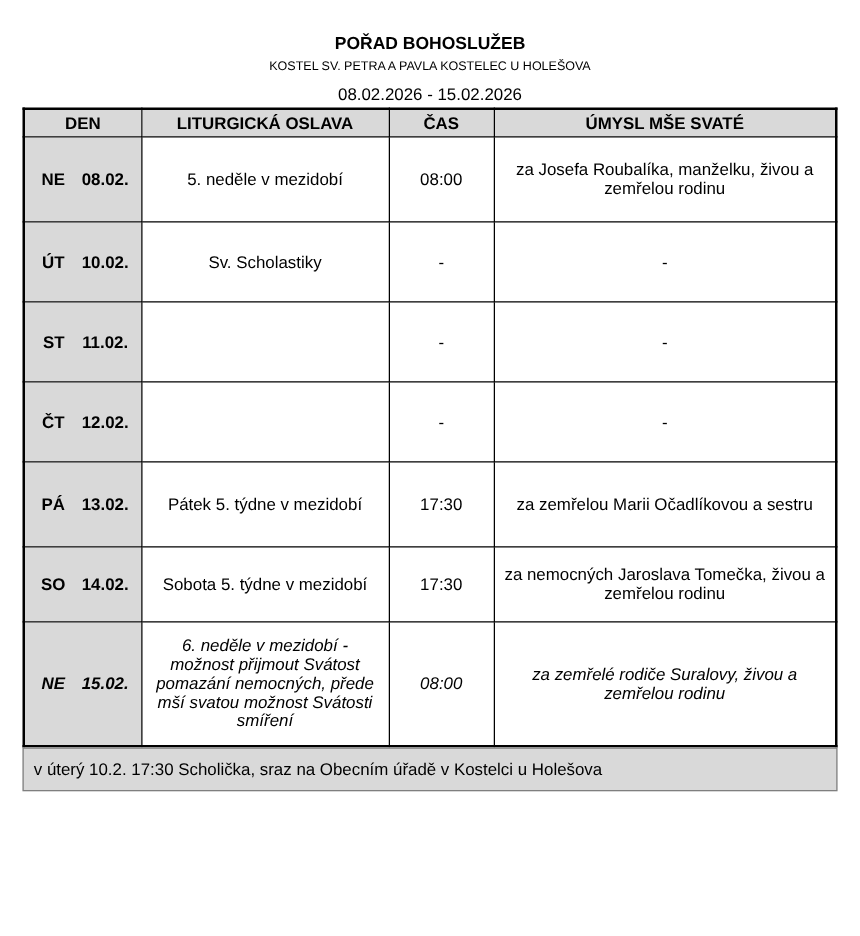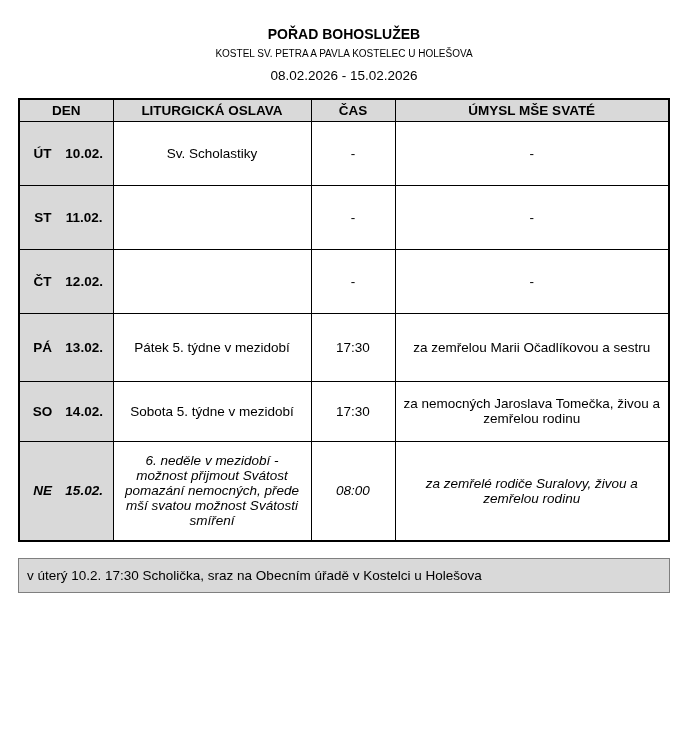--- a/index.html
+++ b/index.html
@@ -26,21 +26,20 @@
     font-weight: normal;
     line-height: 20px;
   }
   .title-dates {
     font-size: 13.5px;
     font-weight: normal;
     line-height: 20px;
     margin-top: 2px;
   }
   table.schedule {
-    margin-top: 12px;
     width: 100%;
     border-collapse: collapse;
     border: 2px solid #000000;
     table-layout: fixed;
   }
   table.schedule th, table.schedule td {
     border: 1px solid #000000;
     font-size: 13.5px;
     vertical-align: middle;
     text-align: center;
@@ -68,21 +67,20 @@
   td.day-cell .day-date { display: inline-block; margin-left: 6px; }
   tr.r0 td { height: 68px; }
   tr.r1 td { height: 68px; }
   tr.r2 td { height: 64px; }
   tr.r3 td { height: 64px; }
   tr.r4 td { height: 64px; }
   tr.r5 td { height: 68px; }
   tr.r6 td { height: 60px; }
   tr.r7 td { height: 100px; font-style: italic; }
   .footer-note {
-    margin-top: 16px;
     background: #d9d9d9;
     border: 1px solid #7f7f7f;
     font-size: 13.5px;
     padding: 9px 8px;
     text-align: left;
   }
 </style>
 </head>
 <body>
 
@@ -103,20 +101,29 @@
     </colgroup>
     <thead>
       <tr>
         <th>DEN</th>
         <th>LITURGICKÁ OSLAVA</th>
         <th>ČAS</th>
         <th>ÚMYSL MŠE SVATÉ</th>
       </tr>
     </thead>
     <tbody>
+      <tr class="r0">
+        <td class="day-cell">
+          <span class="day-abbr">NE</span>
+          <span class="day-date">08.02.</span>
+        </td>
+        <td>5. neděle v mezidobí</td>
+        <td>08:00</td>
+        <td>za Josefa Roubalíka, manželku, živou a zemřelou rodinu</td>
+      </tr>
       <tr class="r2">
         <td class="day-cell">
           <span class="day-abbr">ÚT</span>
           <span class="day-date">10.02.</span>
         </td>
         <td>Sv. Scholastiky</td>
         <td>-</td>
         <td>-</td>
       </tr>
       <tr class="r3">

